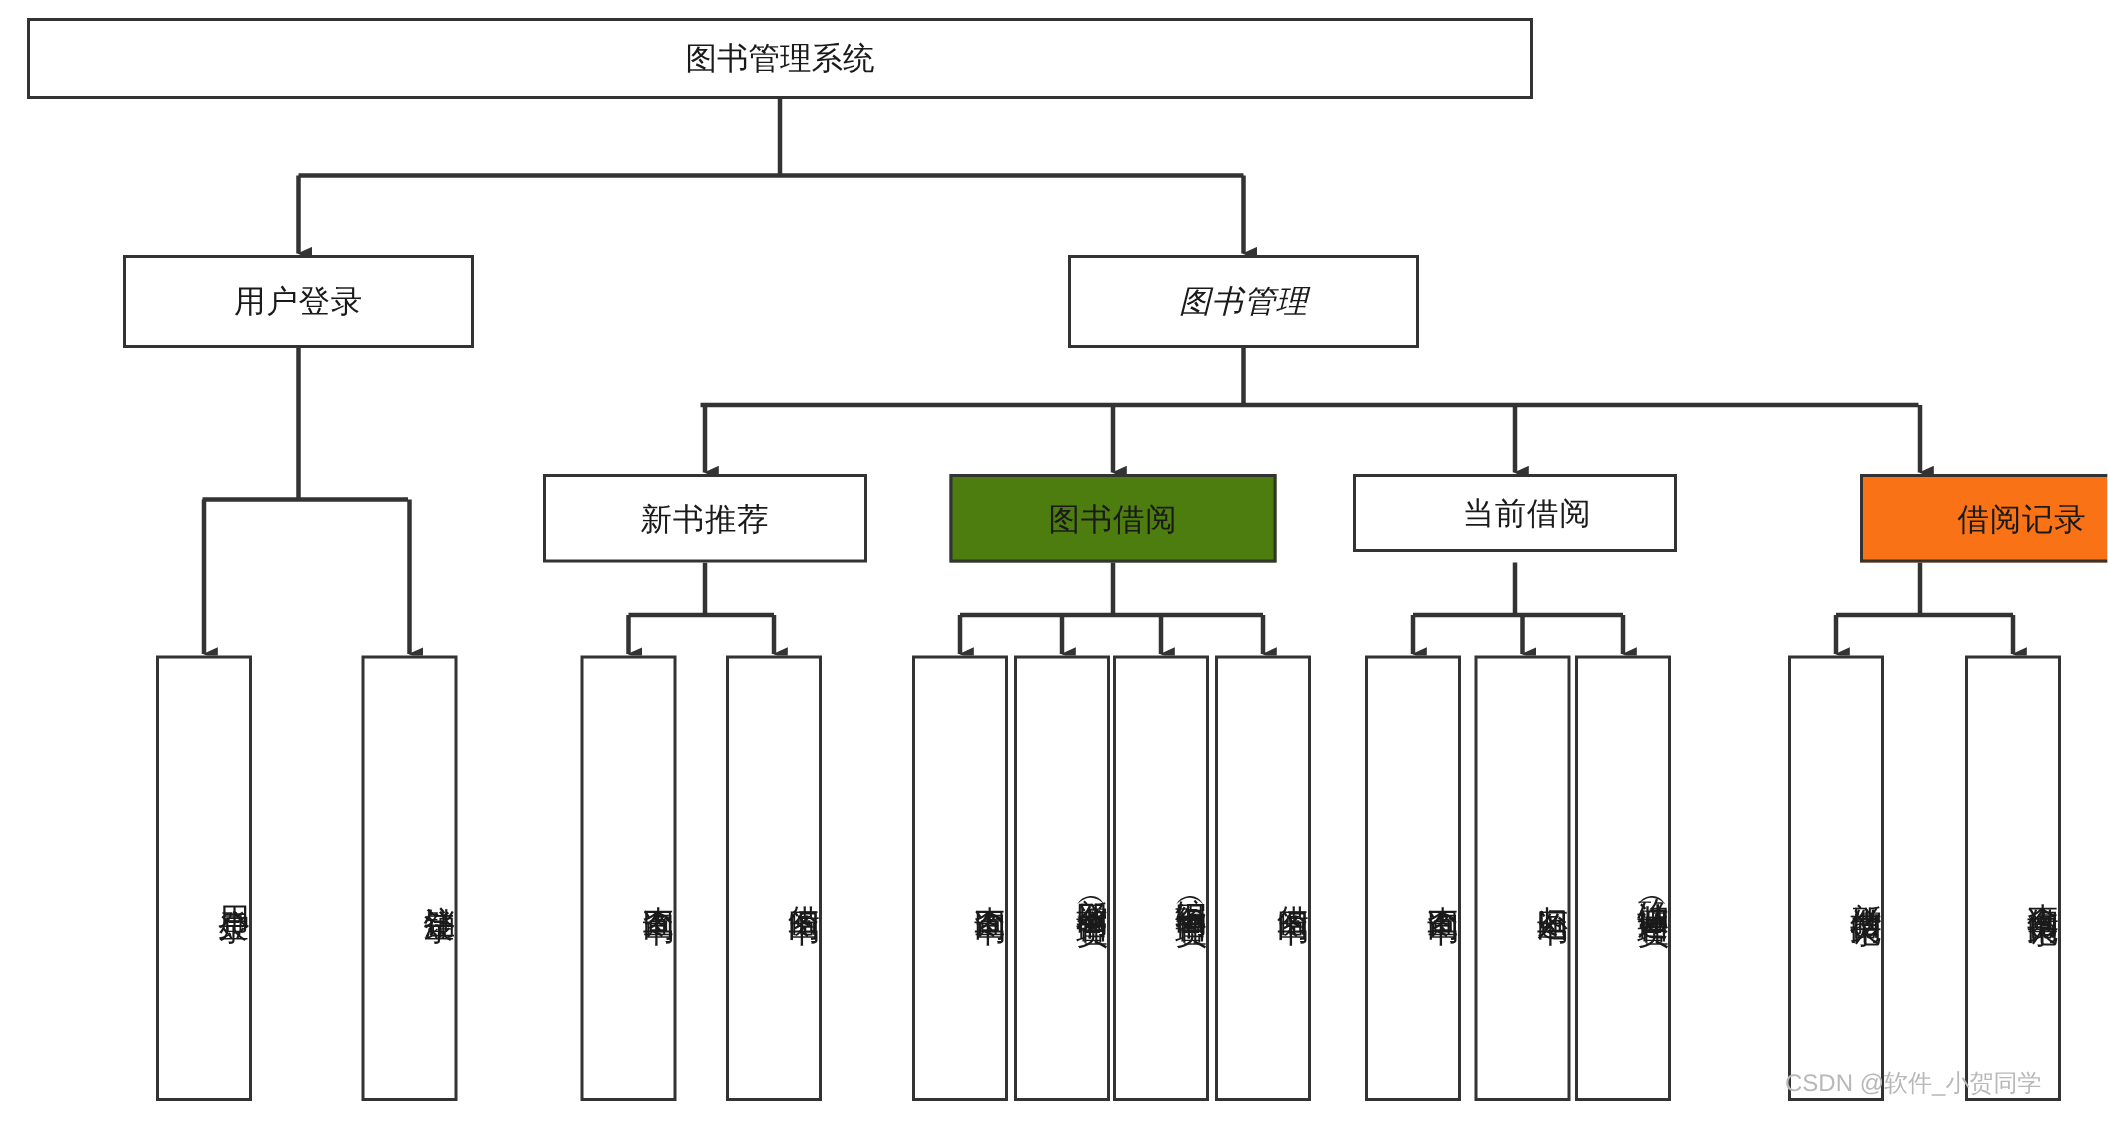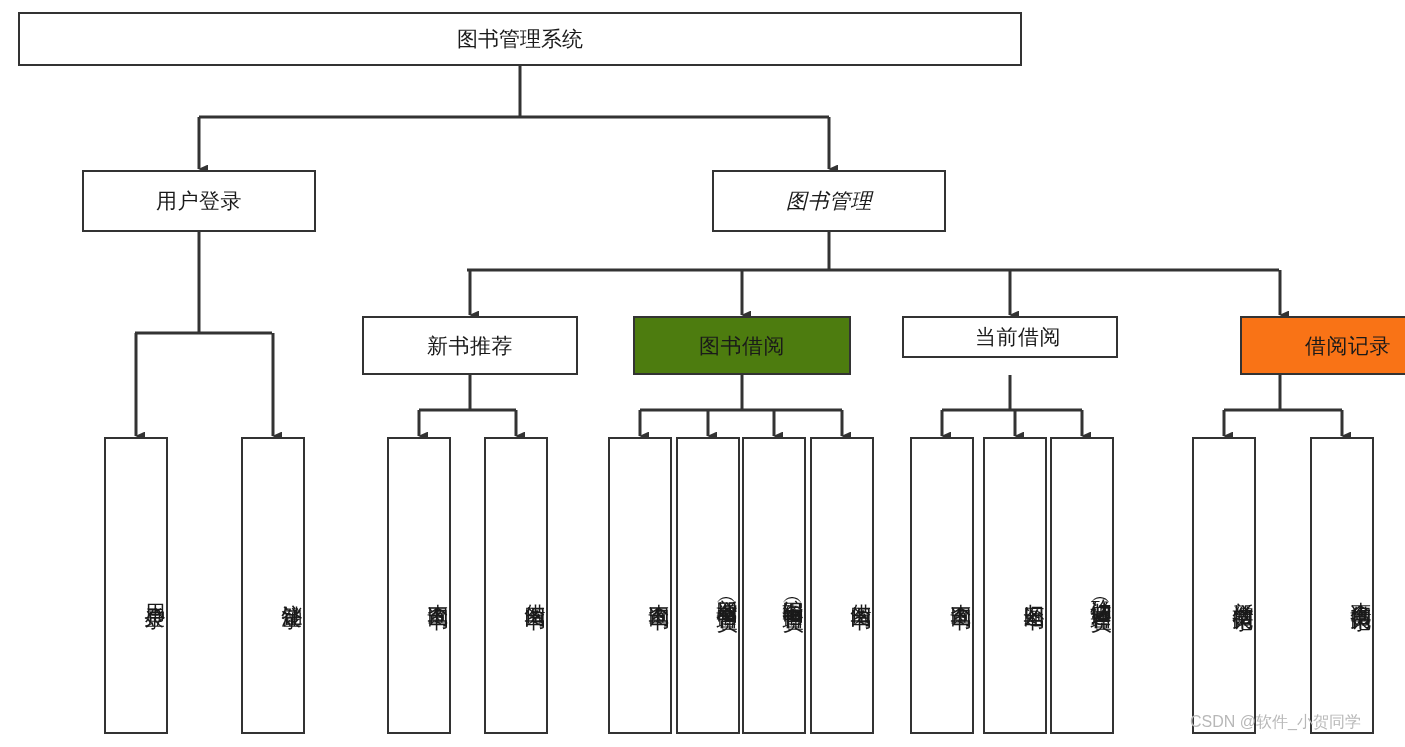--- a/index.html
+++ b/index.html
@@ -126,21 +126,21 @@
   <div class="node node-h" style="left: 712px; top: 170px; width: 234px; height: 62px; border-color: rgb(51, 51, 51); background: rgb(255, 255, 255); color: rgb(26, 26, 26); font-style: italic;">
     <span>图书管理</span>
   </div>
 
   <div class="node node-h" style="left: 362px; top: 316px; width: 216px; height: 59px; border-color: rgb(51, 51, 51); background: rgb(255, 255, 255); color: rgb(26, 26, 26);">
     <span>新书推荐</span>
   </div>
   <div class="node node-h" style="left: 633px; top: 316px; width: 218px; height: 59px; border-color: rgb(51, 51, 51); background: #4d7c0f; color: rgb(26, 26, 26);">
     <span>图书借阅</span>
   </div>
-  <div class="node node-h" style="left: 902px; top: 316px; width: 216px; height: 42px; border-color: rgb(51, 51, 51); background: rgb(255, 255, 255); color: rgb(26, 26, 26); padding-left: 16px;">
+  <div class="node node-h" style="left: 902px; top: 316px; width: 216px; height: 52px; border-color: rgb(51, 51, 51); background: rgb(255, 255, 255); color: rgb(26, 26, 26); padding-left: 16px;">
     <span>当前借阅</span>
   </div>
   <div class="node node-h" style="left: 1240px; top: 316px; width: 216px; height: 59px; border-color: rgb(51, 51, 51); background: #f97316; color: rgb(26, 26, 26);">
     <span>借阅记录</span>
   </div>
 
   <div class="node node-v" style="left: 104px; top: 437px; width: 64px; height: 297px; border-color: rgb(51, 51, 51); background: rgb(255, 255, 255); color: rgb(26, 26, 26);">
     <span class="vlabel">用户登录</span>
   </div>
   <div class="node node-v" style="left: 241px; top: 437px; width: 64px; height: 297px; border-color: rgb(51, 51, 51); background: rgb(255, 255, 255); color: rgb(26, 26, 26);">

